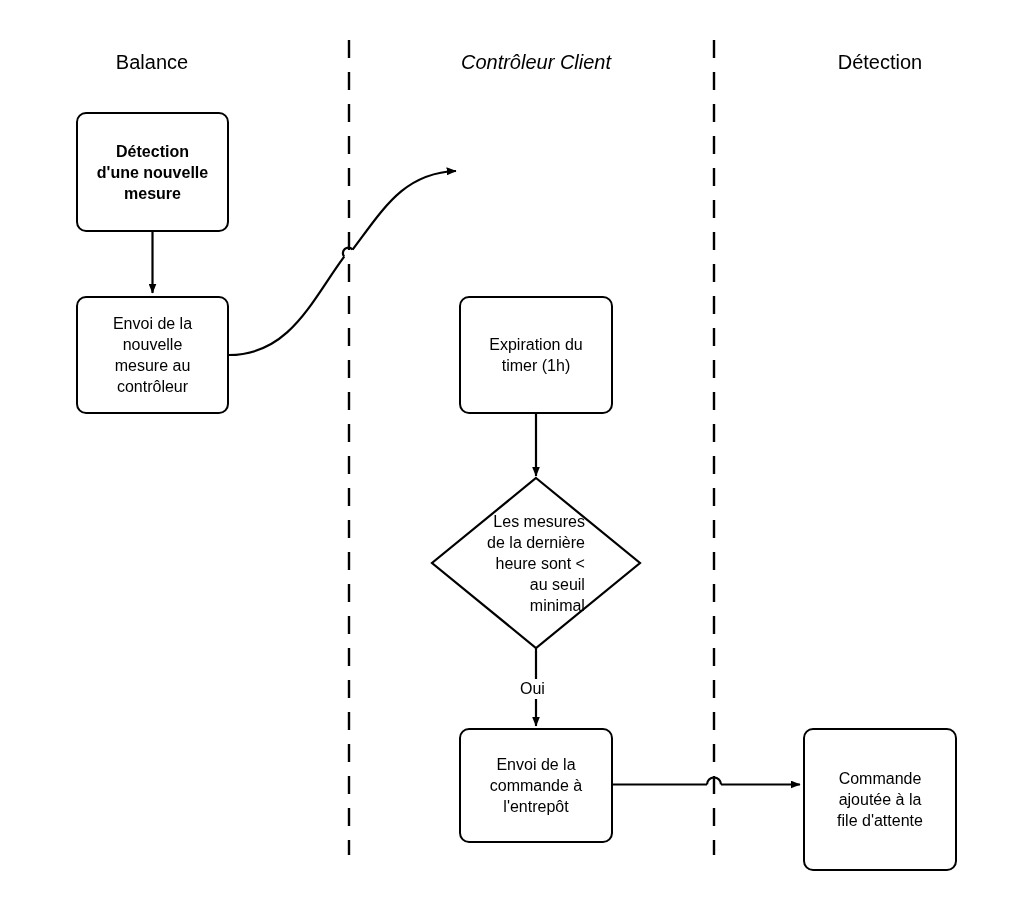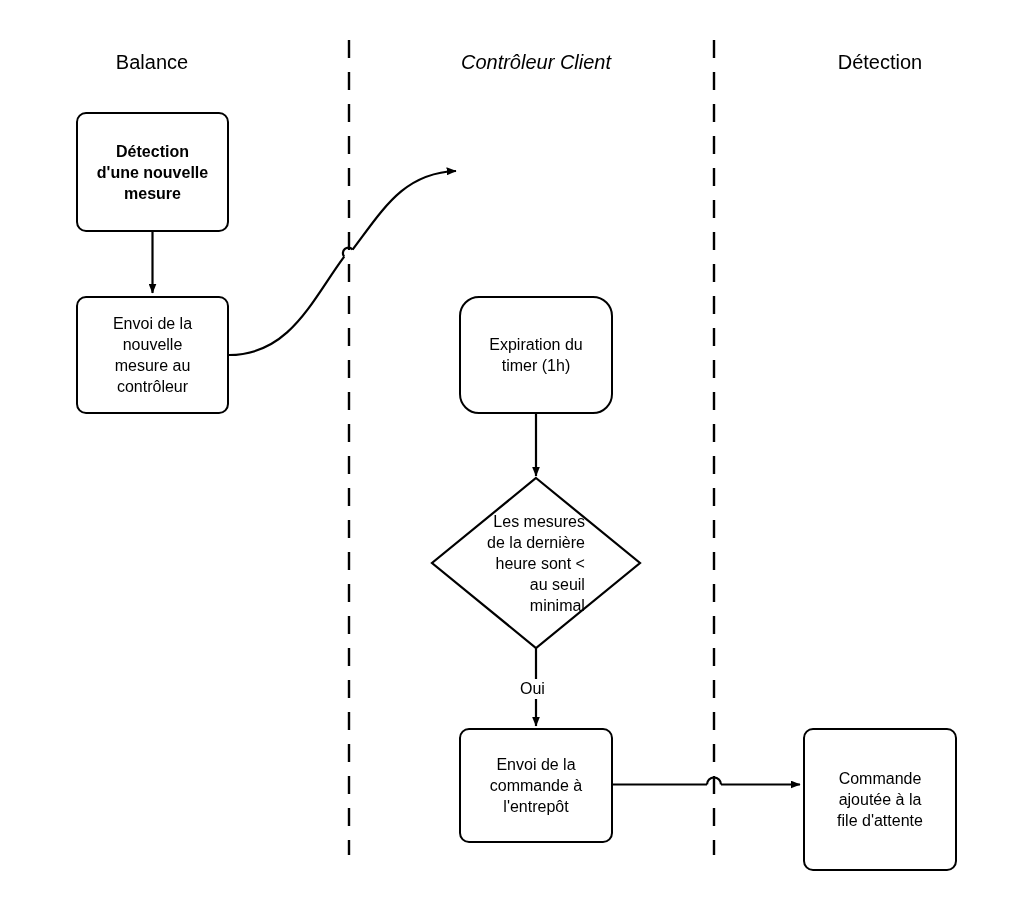--- a/index.html
+++ b/index.html
@@ -123,21 +123,21 @@
   </div>
 
   <div class="node" style="left:76px; top:296px; width:153px; height:118px;">
     <span class="node-label">Envoi de la
 nouvelle
 mesure au
 contrôleur</span>
   </div>
 
 
-  <div class="node" style="left:459px; top:296px; width:154px; height:118px;border-radius:20px;">
+  <div class="node" style="left:459px; top:296px; width:154px; height:118px;">
     <span class="node-label">Expiration du
 timer (1h)</span>
   </div>
 
   <div class="decision" style="left:432px; top:478px; width:208px; height:170px;">
     <span class="decision-label">Les mesures
 de la dernière
 heure sont &lt;
 au seuil
 minimal</span>

